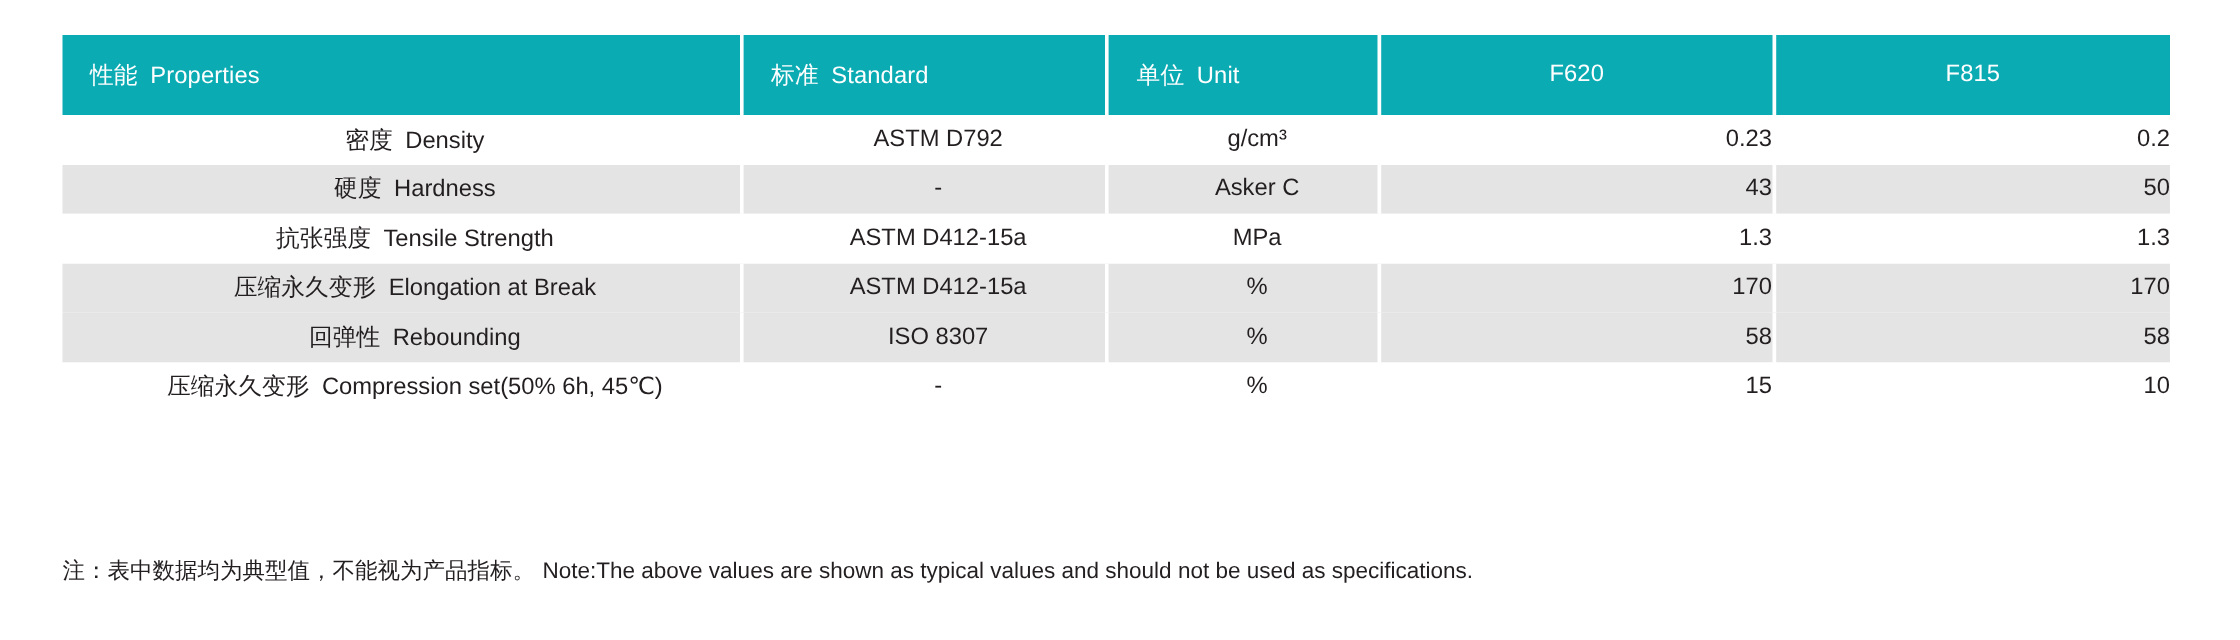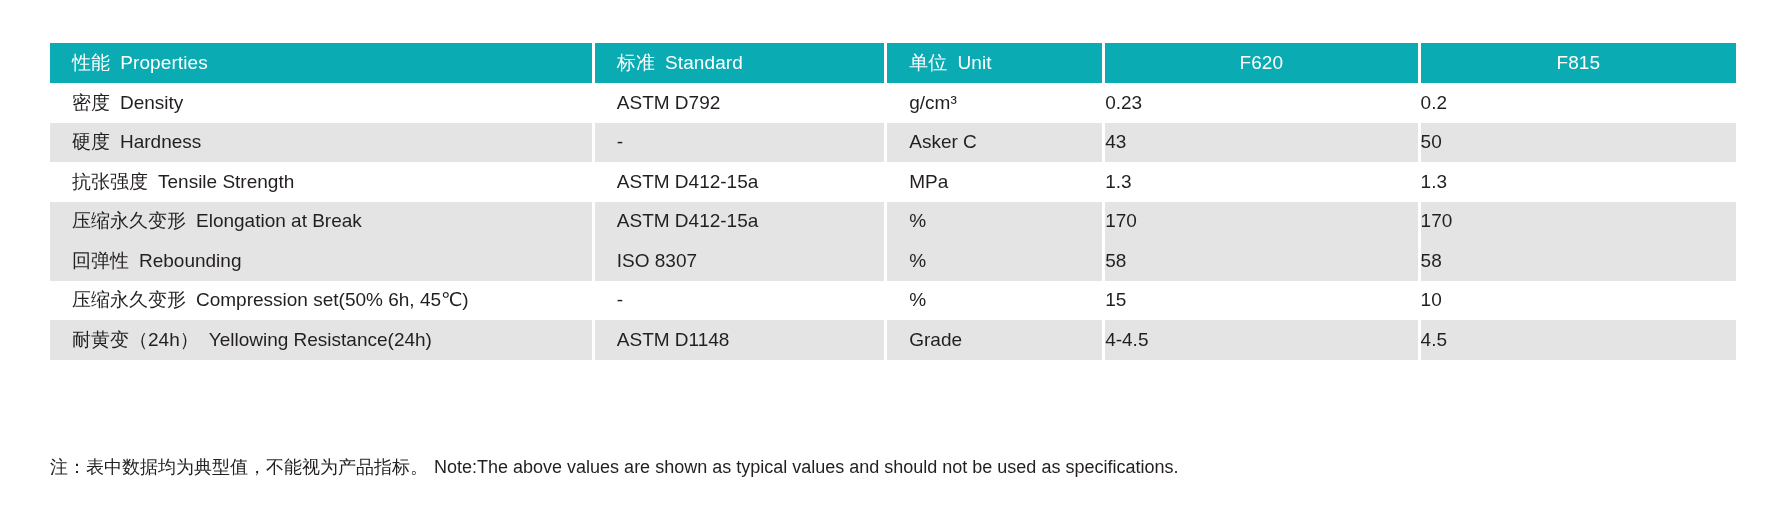--- a/index.html
+++ b/index.html
@@ -18,21 +18,21 @@
   .sheet {
     position: relative;
     width: 1792px;
     height: 512px;
     background: #ffffff;
   }
 
   .spec-table {
     position: absolute;
     left: 50px;
-    top: 43px;
+    top: 28px;
     width: 1686px;
     border-collapse: separate;
     border-spacing: 0;
     table-layout: fixed;
   }
 
   
   .spec-table thead th {
     background: #0aabb3;
     color: #ffffff;
@@ -40,58 +40,58 @@
     font-weight: normal;
     height: 40px;
     padding: 0 0 0 22px;
     text-align: left;
     border-right: 3px solid #ffffff;
     white-space: nowrap;
     letter-spacing: 0.1px;
   }
   .spec-table thead th.center {
     text-align: center;
-    padding: 0;
+    padding: 12px;
   }
   .spec-table thead th:last-child {
     border-right: none;
     margin-top: 12px;
   }
 
   
   .spec-table tbody td {
     height: 39.5px;
     font-size: 19px;
     color: #231f20;
     padding: 0 0 0 22px;
-    text-align: left;
+    text-align: center;
     border-right: 3px solid #ffffff;
     white-space: nowrap;
     vertical-align: middle;
   }
   .spec-table tbody td.center {
-    text-align: left;
+    text-align: right;
     padding: 0;
   }
   .spec-table tbody td:last-child {
     border-right: none;
     margin-top: 20px;
   }
 
   .spec-table tbody tr.odd td  { background: #ffffff; }
   .spec-table tbody tr.even td { background: #e4e4e4; }
 
   .cn { margin-right: 10px; }
   .prop-cell .cn { display: inline-block; }
 
   
   .footnote {
     position: absolute;
     left: 50px;
-    top: 455px;
+    top: 444px;
     font-size: 18px;
     color: #231f20;
     white-space: nowrap;
   }
   .footnote .note-en { margin-left: 6px; }
 </style>
 </head>
 <body>
 
 <div class="sheet">
@@ -176,29 +176,20 @@
       <tr class="odd">
         <td class="prop-cell">
           <span class="cn">压缩永久变形</span><span>Compression set(50% 6h, 45℃)</span>
         </td>
         <td>-</td>
         <td>%</td>
         <td class="center">15</td>
         <td class="center">10</td>
       </tr>
 
-      <tr class="even">
-        <td class="prop-cell">
-          <span class="cn">耐黄变（24h）</span><span>Yellowing Resistance(24h)</span>
-        </td>
-        <td>ASTM D1148</td>
-        <td>Grade</td>
-        <td class="center">4-4.5</td>
-        <td class="center">4.5</td>
-      </tr>
     </tbody>
   </table>
 
   <div class="footnote">
     <span>注：表中数据均为典型值，不能视为产品指标。</span><span class="note-en">Note:The above values are shown as typical values and should not be used as specifications.</span>
   </div>
 
 </div>
 
 </body></html>

